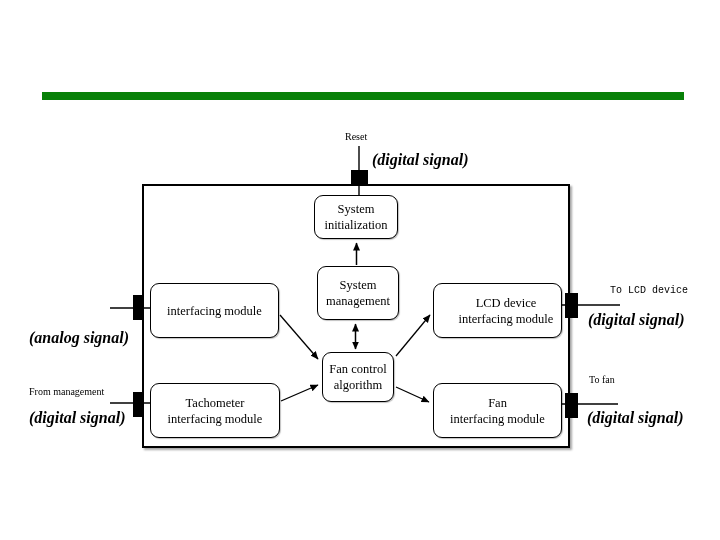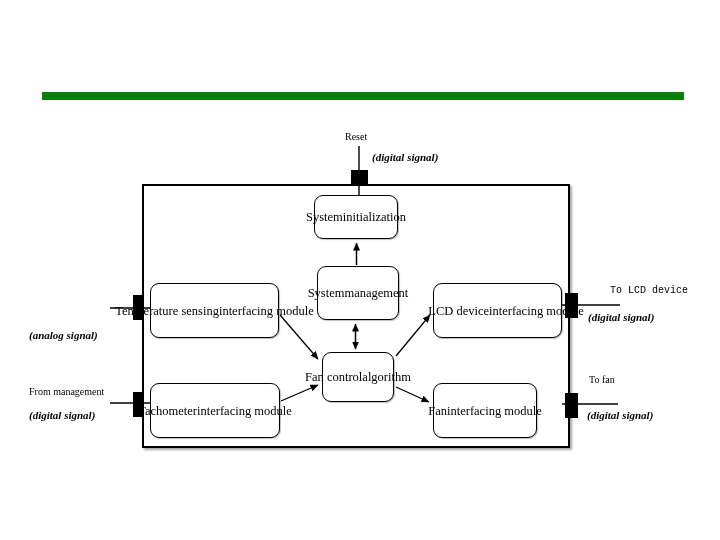--- a/index.html
+++ b/index.html
@@ -48,40 +48,40 @@
     width: 720px; height: 540px;
     z-index: 2;
   }
   .box {
     position: absolute;
     z-index: 3;
     background: #ffffff;
     border: 1.5px solid #000;
     border-radius: 9px;
     display: flex;
-    flex-direction: row;
+    flex-direction: column;
     align-items: center;
     justify-content: center;
     text-align: center;
     font-size: 12.5px;
     line-height: 16px;
     white-space: nowrap;
     box-shadow: 1px 1px 1px rgba(0,0,0,0.25);
   }
   .ext {
     position: absolute;
     z-index: 3;
     font-size: 10px;
     line-height: 16px;
     white-space: nowrap;
   }
   .sig {
     position: absolute;
     z-index: 3;
-    font-size: 11px;
+    font-size: 16px;
     font-weight: bold;
     font-style: italic;
     white-space: nowrap;
   }
 </style>
 </head>
 <body>
 
 <div class="slide">
 
@@ -134,35 +134,34 @@
     <span>System</span>
     <span>management</span>
   </div>
 
   <div class="box" style="left:322px; top:352px; width:72px; height:50px;">
     <span>Fan control</span>
     <span>algorithm</span>
   </div>
 
   <div class="box" style="left:150px; top:283px; width:129px; height:55px;">
-    <span>Temperature sensing</span>
     <span>interfacing module</span>
   </div>
 
   <div class="box" style="left:150px; top:383px; width:130px; height:55px;">
     <span>Tachometer</span>
     <span>interfacing module</span>
   </div>
 
   <div class="box" style="left:433px; top:283px; width:129px; height:55px;padding-left:17px;">
     <span>LCD device</span>
     <span>interfacing module</span>
   </div>
 
-  <div class="box" style="left:433px; top:383px; width:104px; height:55px;">
+  <div class="box" style="left:433px; top:383px; width:129px; height:55px;">
     <span>Fan</span>
     <span>interfacing module</span>
   </div>
 
   <div class="ext" style="left:345px; top:129px;">Reset</div>
   <div class="sig" style="left:372px; top:151px;">(digital signal)</div>
 
   <div class="sig" style="left:29px; top:329px;">(analog signal)</div>
 
   <div class="ext" style="left:29px; top:384px;">From management</div>

